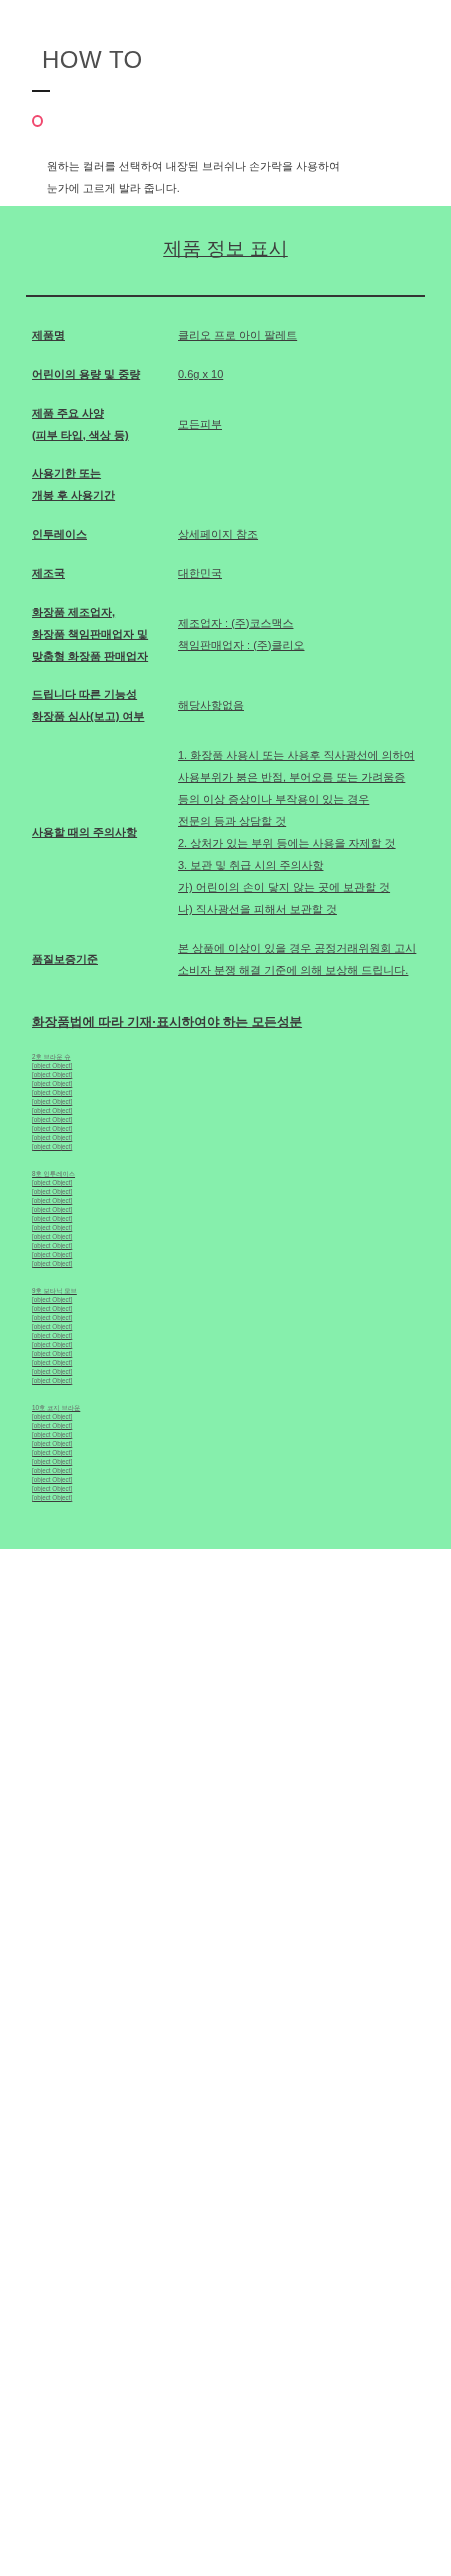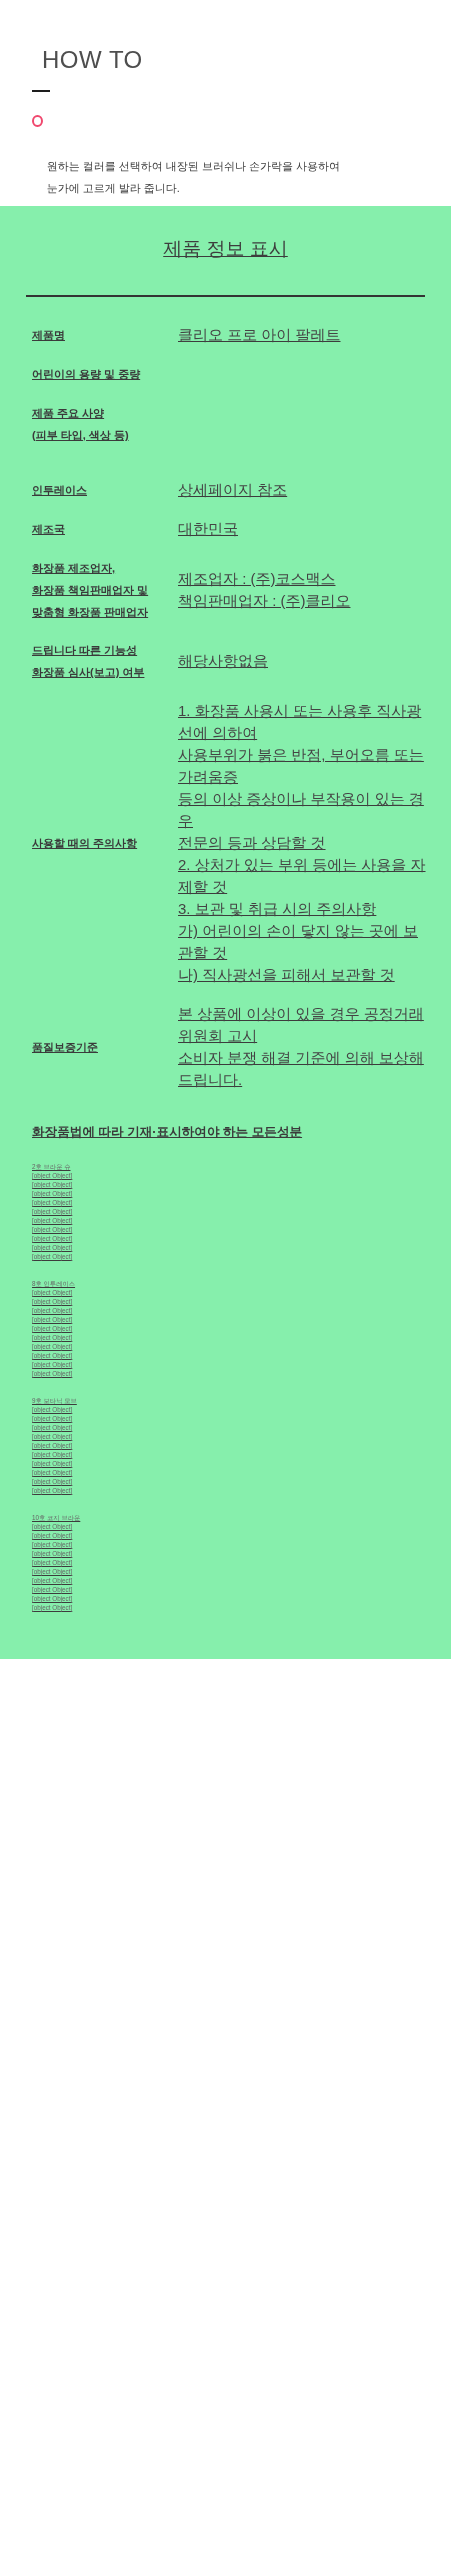--- a/index.html
+++ b/index.html
@@ -75,21 +75,21 @@
     width:146px;
     flex:0 0 146px;
     font-size:11px;
     font-weight:bold;
     line-height:22px;
     color:#3a3a3a;
     white-space:pre-line;
   }
   .info-value{
     flex:1;
-    font-size:15px;
+    font-size:11px;
     line-height:22px;
     color:#444444;
     white-space:pre-line;
   }
   
   .ingredients{
     padding:25px 22.6px 12.6px 32px;
   }
   .ingredients-title{
     font-size:12.6px;
@@ -131,28 +131,32 @@
 
   <div class="info-table">
 
       <div class="info-row">
         <div class="info-label">제품명</div>
         <div class="info-value">클리오 프로 아이 팔레트</div>
       </div>
 
       <div class="info-row">
         <div class="info-label">어린이의 용량 및 중량</div>
+        <div class="info-value">0.6g x 10</div>
       </div>
 
       <div class="info-row">
         <div class="info-label">제품 주요 사양
 (피부 타입, 색상 등)</div>
-      </div>
-
-      <div class="info-row">
+        <div class="info-value">모든피부</div>
+      </div>
+
+      <div class="info-row">
+        <div class="info-label">사용기한 또는
+개봉 후 사용기간</div>
       </div>
 
       <div class="info-row">
         <div class="info-label">인투레이스</div>
         <div class="info-value">상세페이지 참조</div>
       </div>
 
       <div class="info-row">
         <div class="info-label">제조국</div>
         <div class="info-value">대한민국</div>

